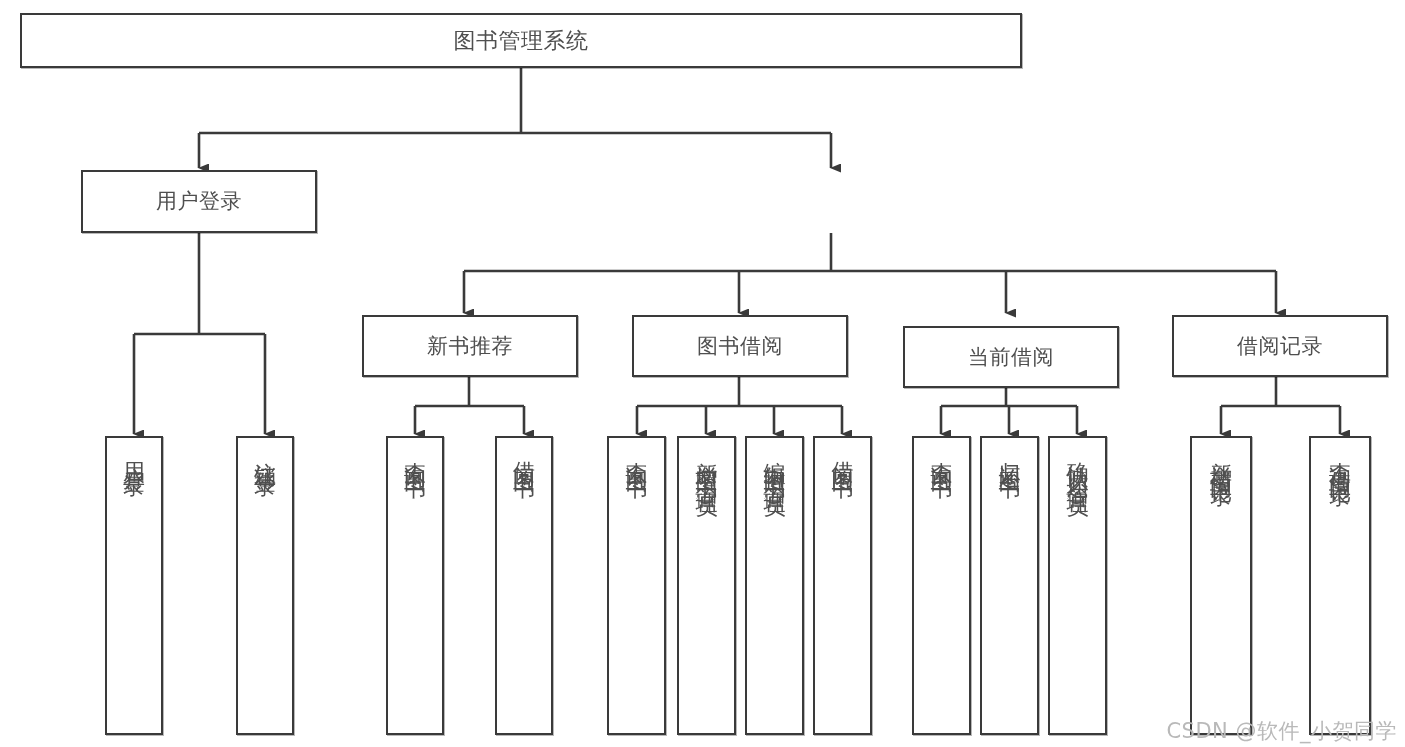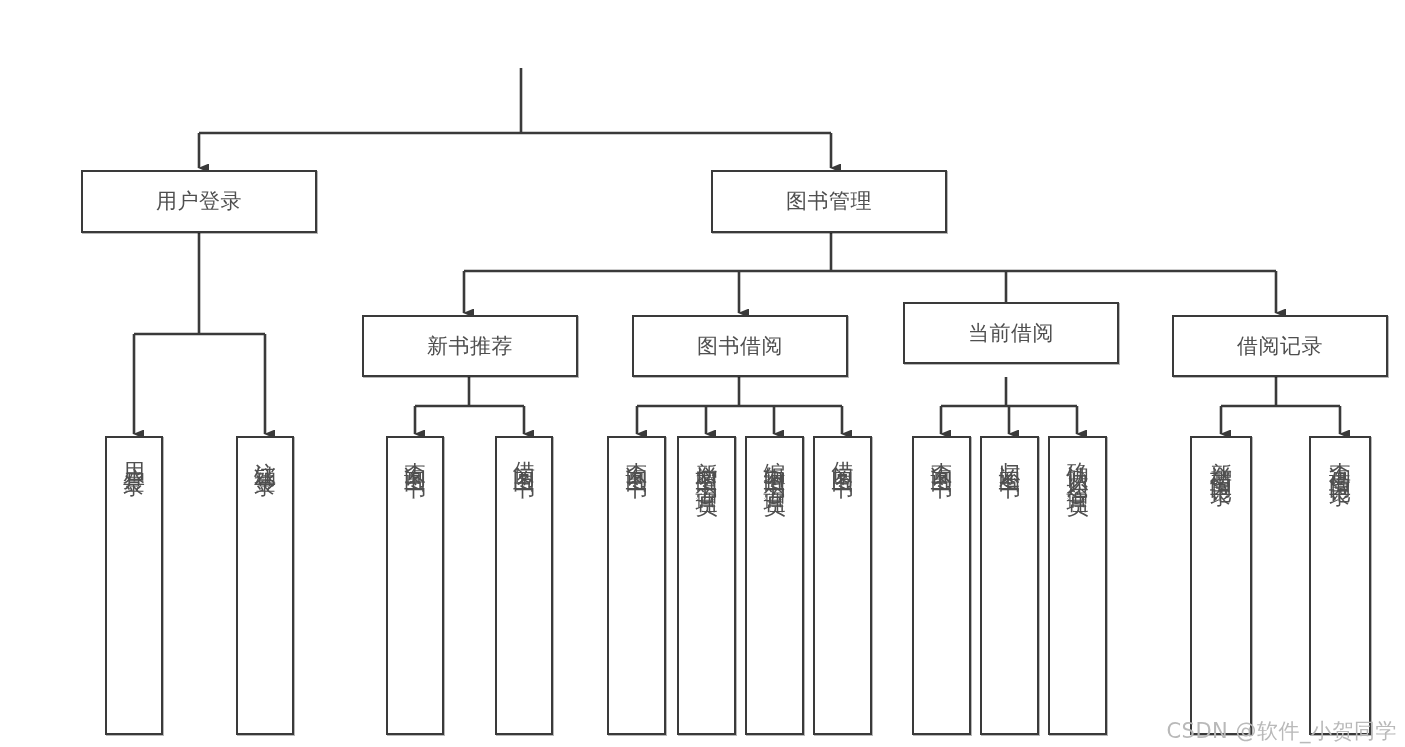--- a/index.html
+++ b/index.html
@@ -128,35 +128,35 @@
       <path d="M1009,406 L1009,434" marker-end="url(#arrowhead)"></path>
       <path d="M1077,406 L1077,434" marker-end="url(#arrowhead)"></path>
 
       <path d="M1276,377 L1276,406"></path>
       <path d="M1221,406 L1340,406"></path>
       <path d="M1221,406 L1221,434" marker-end="url(#arrowhead)"></path>
       <path d="M1340,406 L1340,434" marker-end="url(#arrowhead)"></path>
     </g>
   </svg>
 
+  <div class="node horiz root" style="left:20px; top:13px; width:1002px; height:55px;">
+    <span class="node-label">图书管理系统</span>
+  </div>
 
   <div class="node horiz" style="left:81px; top:170px; width:236px; height:63px;">
     <span class="node-label">用户登录</span>
   </div>
-  <div class="node horiz" style="left:711px; top:170px; width:236px; height:63px;">
-    <span class="node-label">图书管理</span>
-  </div>
 
   <div class="node horiz" style="left:632px; top:315px; width:216px; height:62px;">
     <span class="node-label">图书借阅</span>
   </div>
   <div class="node horiz" style="left:362px; top:315px; width:216px; height:62px;">
     <span class="node-label">新书推荐</span>
   </div>
-  <div class="node horiz" style="left:903px; top:302px; width:216px; height:62px;">
+  <div class="node horiz" style="left:903px; top:326px; width:216px; height:62px;">
     <span class="node-label">当前借阅</span>
   </div>
   <div class="node horiz" style="left:1172px; top:315px; width:216px; height:62px;">
     <span class="node-label">借阅记录</span>
   </div>
 
   <div class="node vert" style="left:105px; top:436px; width:58px; height:299px;">
     <span class="node-label">用户登录</span>
   </div>
   <div class="node vert" style="left:236px; top:436px; width:58px; height:299px;">

